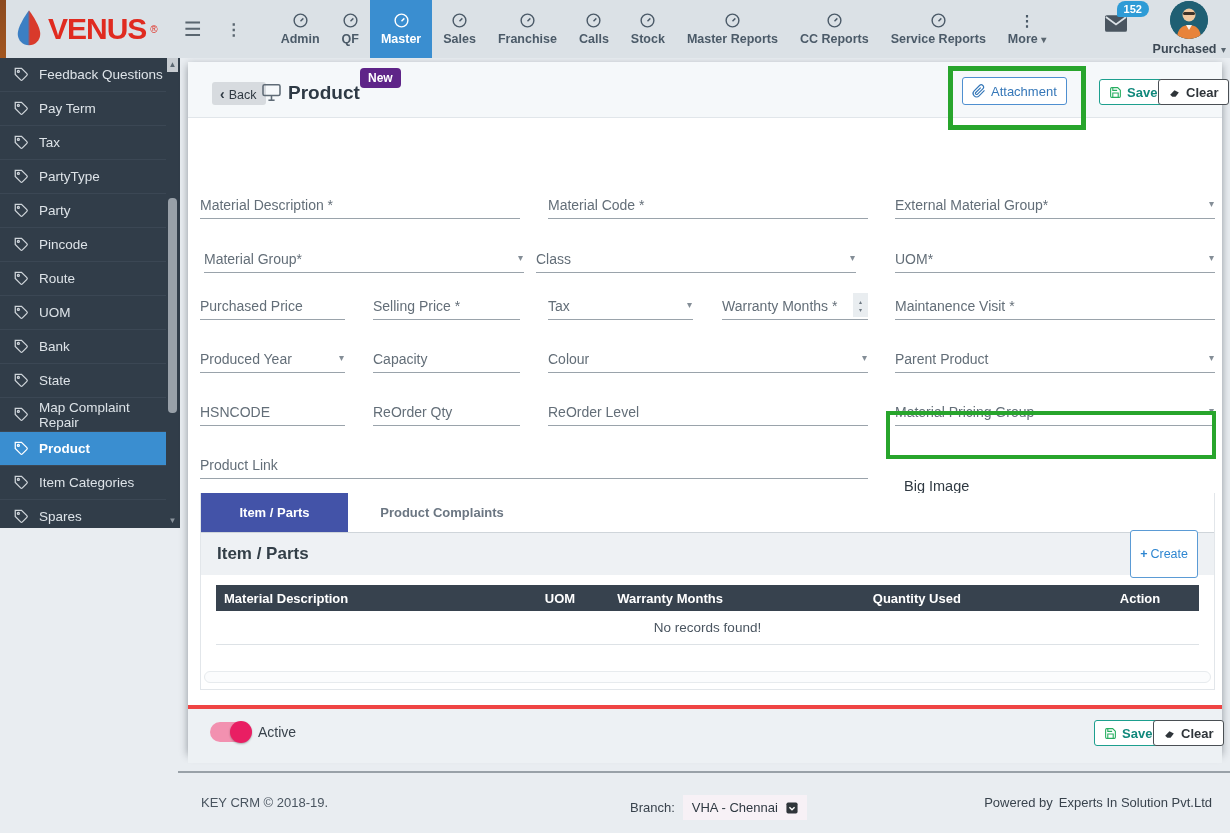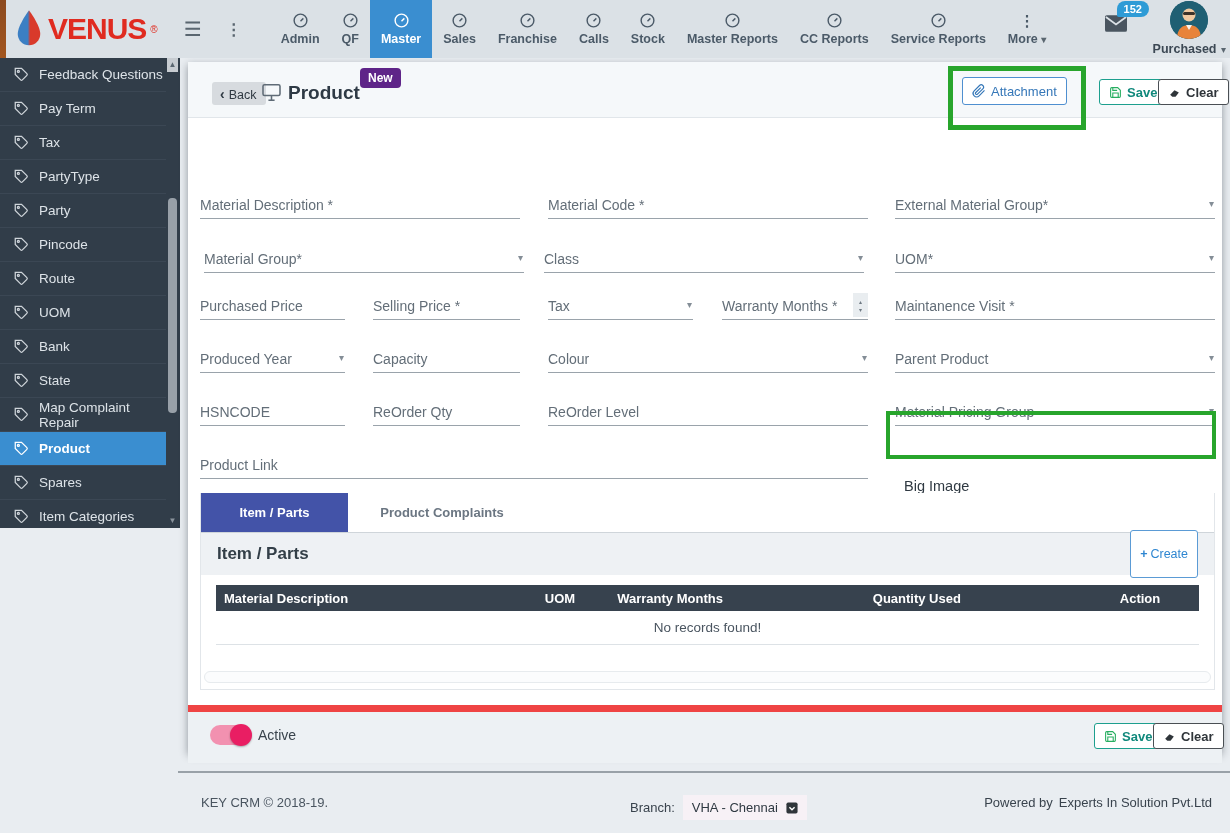--- a/index.html
+++ b/index.html
@@ -72,21 +72,21 @@
   .create-btn { background:#fff; border:1px solid #5b9bd5; color:#2e86d1; border-radius:3px; font-size:12.5px; padding:16px 9px; cursor:pointer; font-family:inherit; }
   .create-btn b { margin-right:3px; }
   .grid { margin:10px 15px 0 15px; }
   .grid-head { display:flex; background:#37424e; color:#fff; font-size:13px; font-weight:bold; height:26px; align-items:center; }
   .gc { padding:0 8px; }
   .gc1 { width:30%; } .gc2 { width:10%; text-align:center; } .gc3 { width:26%; } .gc4 { width:22%; } .gc5 { width:12%; text-align:center; }
   .grid-empty { text-align:center; font-size:13.5px; color:#4a5560; padding:9px 0; border-bottom:1px solid #dde2e6; }
   .hscroll { margin:26px 3px 0 3px; height:12px; background:#fbfcfd; border:1px solid #e7ebee; border-radius:6px; }
 
   
-  .bottom-bar { position:absolute; left:0; top:643px; width:1034px; height:58px; background:#edf1f4; border-top:7px solid #ef4444; }
+  .bottom-bar { position:absolute; left:0; top:643px; width:1034px; height:58px; background:#edf1f4; border-top:4px solid #ef4444; }
   .toggle { position:absolute; left:22px; top:13px; width:39px; height:20px; border-radius:10px; background:#f291b0; cursor:pointer; }
   .toggle-knob { position:absolute; right:-3px; top:-1px; width:22px; height:22px; border-radius:50%; background:#e91e63; box-shadow:0 1px 2px rgba(0,0,0,.3); }
   .toggle-label { position:absolute; left:70px; top:15px; font-size:14px; color:#39434c; }
   .bot-save  { position:absolute; left:906px; top:11px; }
   .bot-clear { position:absolute; left:965px; top:11px; }
 
   
   .annotate { position:absolute; border:5px solid #28a52c; background:transparent; pointer-events:none; z-index:60; }
   .ann-attach { left:948px; top:66px; width:138px; height:64px; }
   .ann-bigimg { left:886px; top:411px; width:330px; height:48px; border-width:4px; }
@@ -304,28 +304,28 @@
         <path d="M20.6 13.4l-7.2 7.2a2 2 0 01-2.8 0L2 12V2h10l8.6 8.6a2 2 0 010 2.8z"></path>
         <circle cx="7" cy="7" r="1.6"></circle>
       </svg>
     <span>Product</span>
   </div>
   <div class="side-item">
     <svg width="15" height="15" viewBox="0 0 24 24" fill="none" stroke="#cfd5da" stroke-width="2">
         <path d="M20.6 13.4l-7.2 7.2a2 2 0 01-2.8 0L2 12V2h10l8.6 8.6a2 2 0 010 2.8z"></path>
         <circle cx="7" cy="7" r="1.6"></circle>
       </svg>
+    <span>Item Categories</span>
+  </div>
+  <div class="side-item">
+    <svg width="15" height="15" viewBox="0 0 24 24" fill="none" stroke="#cfd5da" stroke-width="2">
+        <path d="M20.6 13.4l-7.2 7.2a2 2 0 01-2.8 0L2 12V2h10l8.6 8.6a2 2 0 010 2.8z"></path>
+        <circle cx="7" cy="7" r="1.6"></circle>
+      </svg>
     <span>Spares</span>
-  </div>
-  <div class="side-item">
-    <svg width="15" height="15" viewBox="0 0 24 24" fill="none" stroke="#cfd5da" stroke-width="2">
-        <path d="M20.6 13.4l-7.2 7.2a2 2 0 01-2.8 0L2 12V2h10l8.6 8.6a2 2 0 010 2.8z"></path>
-        <circle cx="7" cy="7" r="1.6"></circle>
-      </svg>
-    <span>Item Categories</span>
   </div>
   <div class="side-scroll">
     <span class="scroll-arrow" style="top:0;">▲</span>
     <span class="scroll-thumb"></span>
     <span class="scroll-arrow" style="top:456px;background:transparent;color:#8a939c;">▼</span>
   </div>
 </div>
 
 <div class="card">
 
@@ -370,21 +370,21 @@
       </div>
     <div class="fld" style="left:707px;top:71px;width:320px;">
         <span class="fld-label">External Material Group*</span>
         <span class="caret">▾</span>
       </div>
 
     <div class="fld" style="left:16px;top:125px;width:320px;">
         <span class="fld-label">Material Group*</span>
         <span class="caret">▾</span>
       </div>
-    <div class="fld" style="left:356px;top:125px;width:320px;">
+    <div class="fld" style="left:348px;top:125px;width:320px;">
         <span class="fld-label">Class</span>
         <span class="caret">▾</span>
       </div>
     <div class="fld" style="left:707px;top:125px;width:320px;">
         <span class="fld-label">UOM*</span>
         <span class="caret">▾</span>
       </div>
 
     <div class="fld" style="left:12px;top:172px;width:145px;">
         <span class="fld-label">Purchased Price</span>

